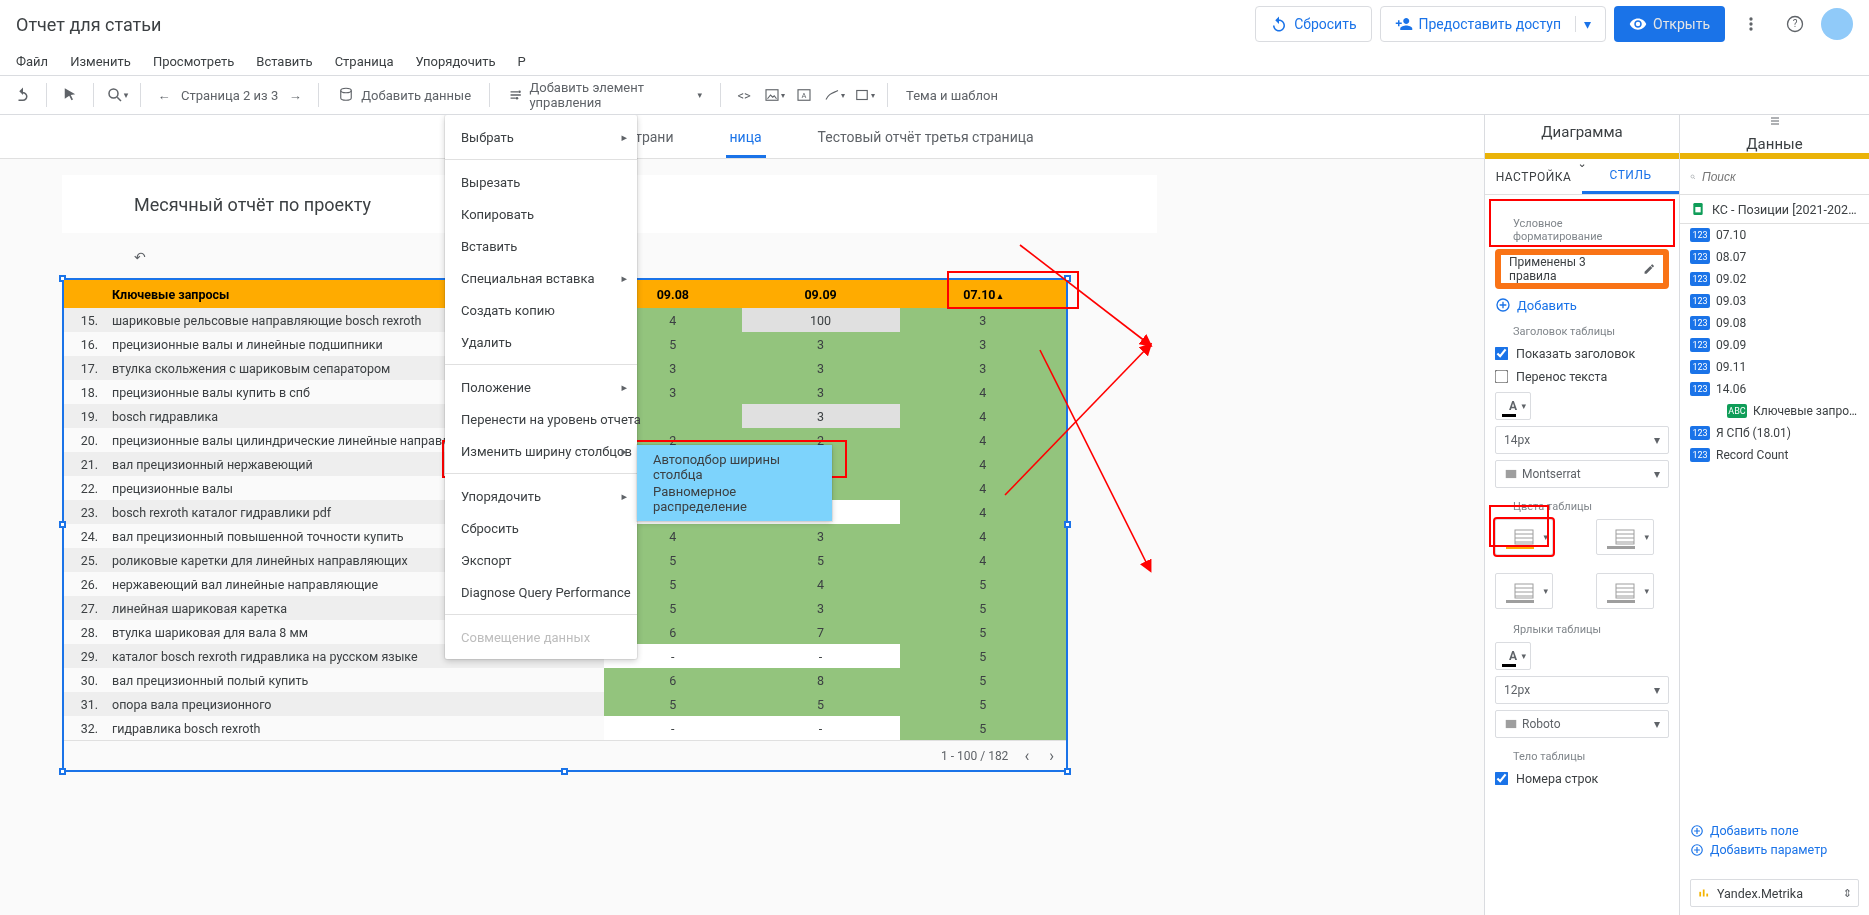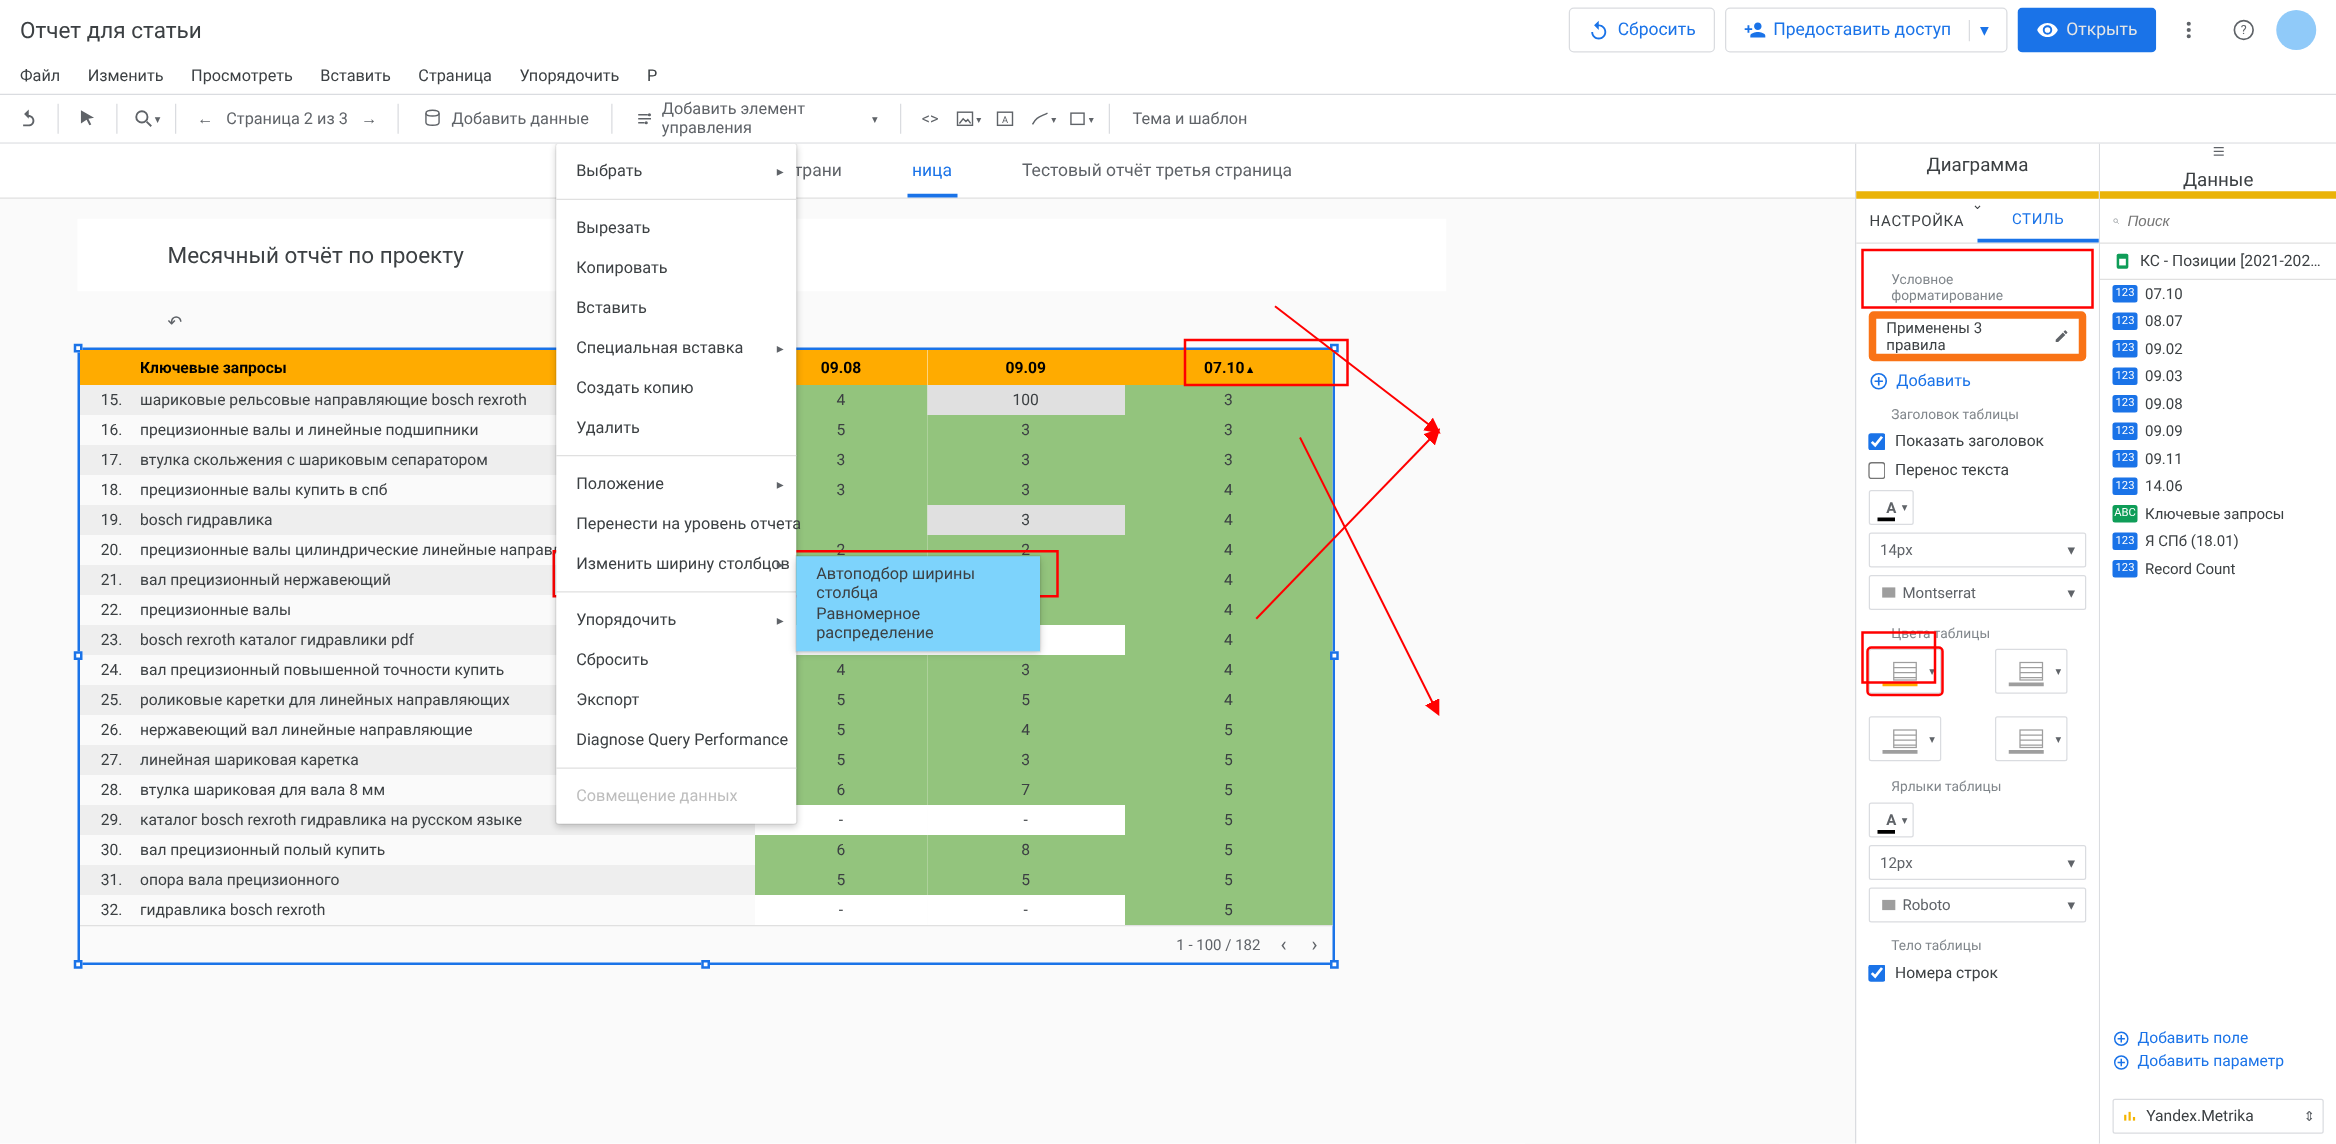--- a/index.html
+++ b/index.html
@@ -219,21 +219,21 @@
 .field-list { flex:1; overflow:auto; }
 .field {
   height:22px; display:flex; align-items:center; gap:6px; padding:0 10px;
   font-size:12px; color:#3c4043; cursor:grab;
 }
 .field .chip {
   width:20px; height:14px; border-radius:2px; font-size:9px;
   color:#fff; display:flex; align-items:center; justify-content:center;
 }
 .chip.num { background:#1a73e8; }
-.chip.txt { background:#0f9d58; }
+.chip.txt { background:#0f9d58;margin-left:37px; }
 .field .name {flex:1; white-space:nowrap; overflow:hidden; text-overflow:ellipsis;}
 .data-links { padding:6px 10px 10px; }
 .data-links .lnk { color:#1a73e8; font-size:12.5px; display:flex; align-items:center; gap:6px; margin:4px 0; cursor:pointer;}
 .ym-row {
   margin:8px 10px; height:28px; border:1px solid #dadce0; border-radius:2px;
   display:flex; align-items:center; padding:0 6px; gap:6px; font-size:12.5px;
 }
 .ym-row svg{width:14px;height:14px;}
 
 

